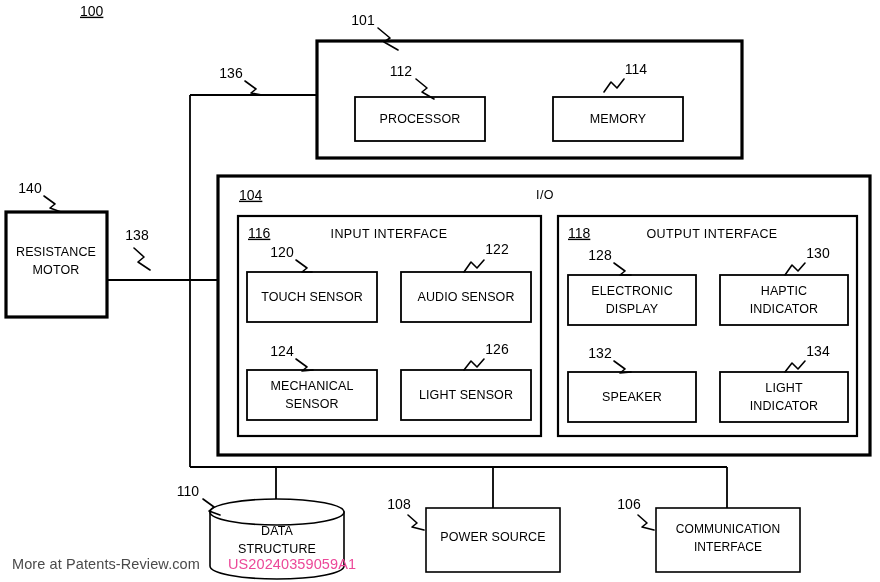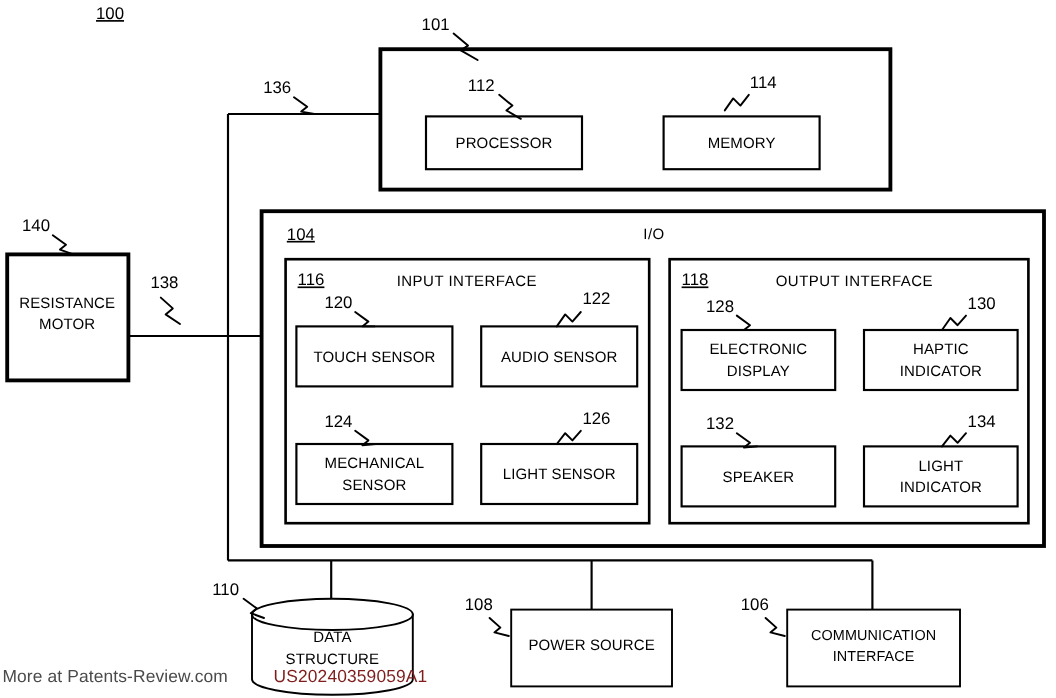--- a/index.html
+++ b/index.html
@@ -88,35 +88,35 @@
     stroke-linecap: round;
     stroke-linejoin: round;
   }
   .cyl {
     fill: #ffffff;
     stroke: #000000;
     stroke-width: 1.6;
   }
   .watermark {
     position: absolute;
-    left: 2px;
+    left: 12px;
     top: 556px;
     font-family: "Liberation Sans", sans-serif;
     font-size: 14.5px;
     color: #4a4a4a;
     white-space: nowrap;
     letter-spacing: 0.1px;
   }
   .patnum {
     position: absolute;
     left: 228px;
     top: 556px;
     font-family: "Liberation Sans", sans-serif;
     font-size: 14.5px;
-    color: #7f1d1d;
+    color: #ec4899;
     white-space: nowrap;
     letter-spacing: 0.1px;
   }
 </style>
 </head>
 <body>
 
 <div id="page">
 
   <svg id="diagram-svg" viewBox="0 0 880 582">

